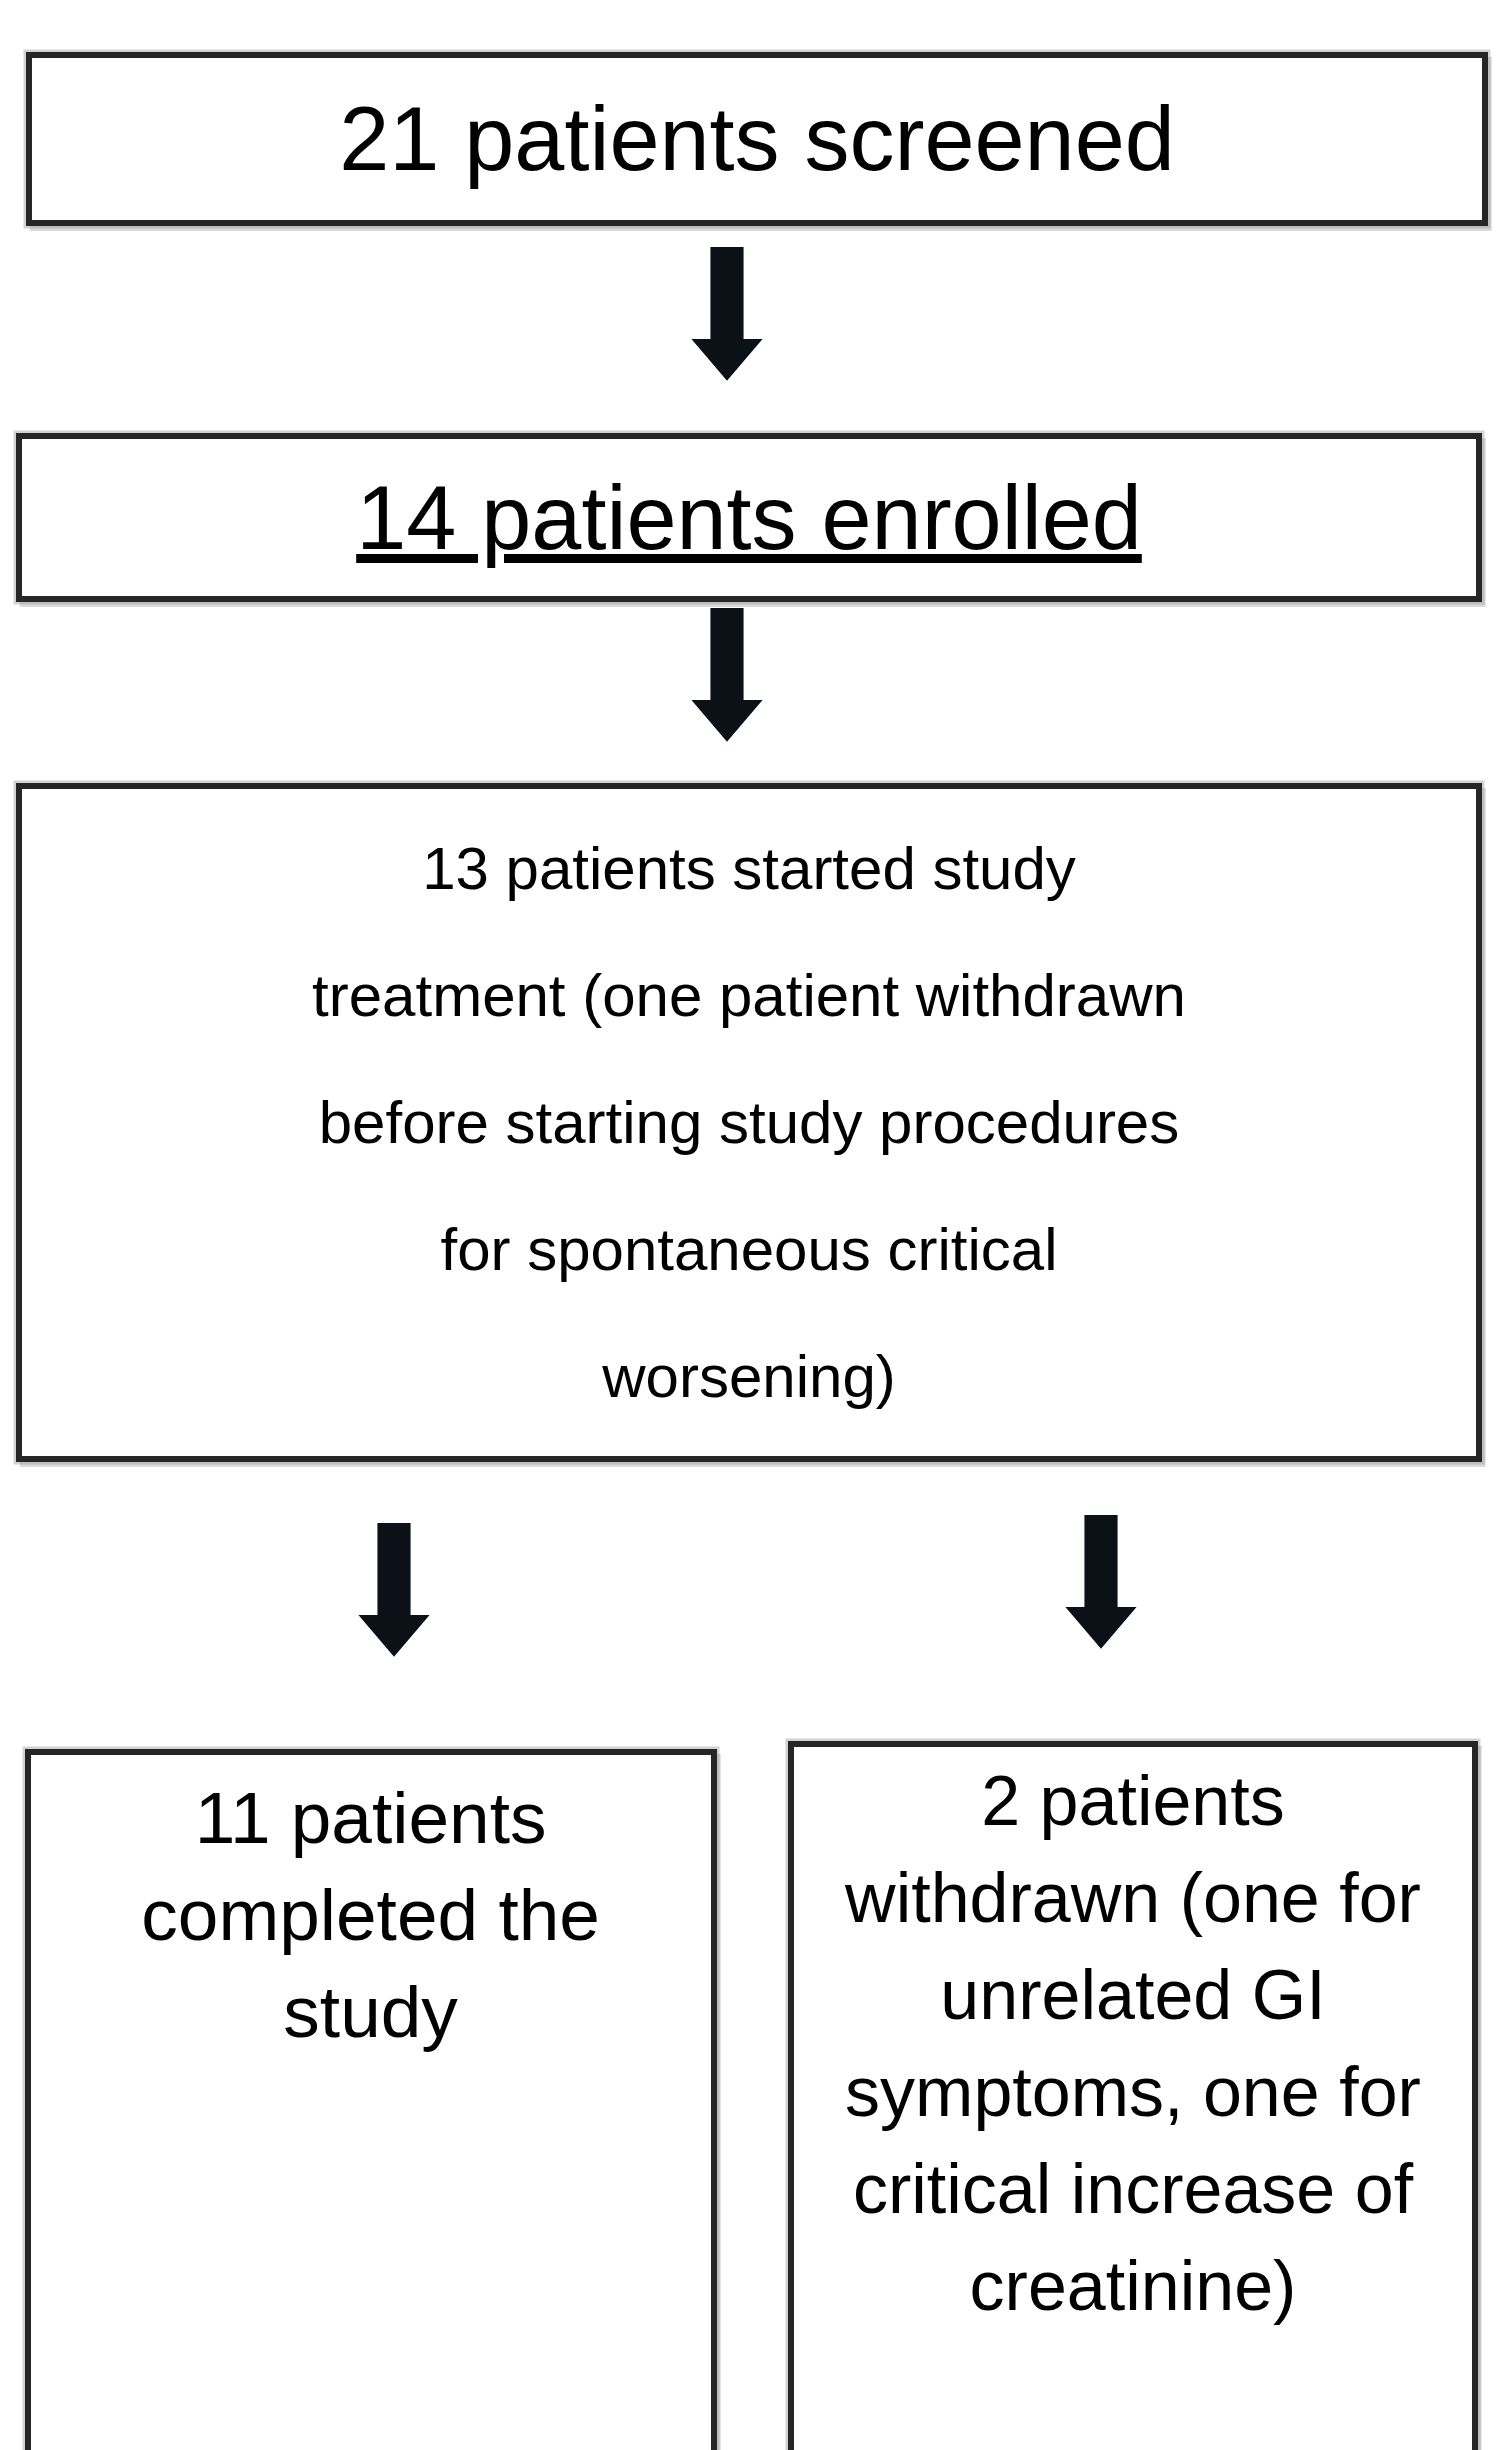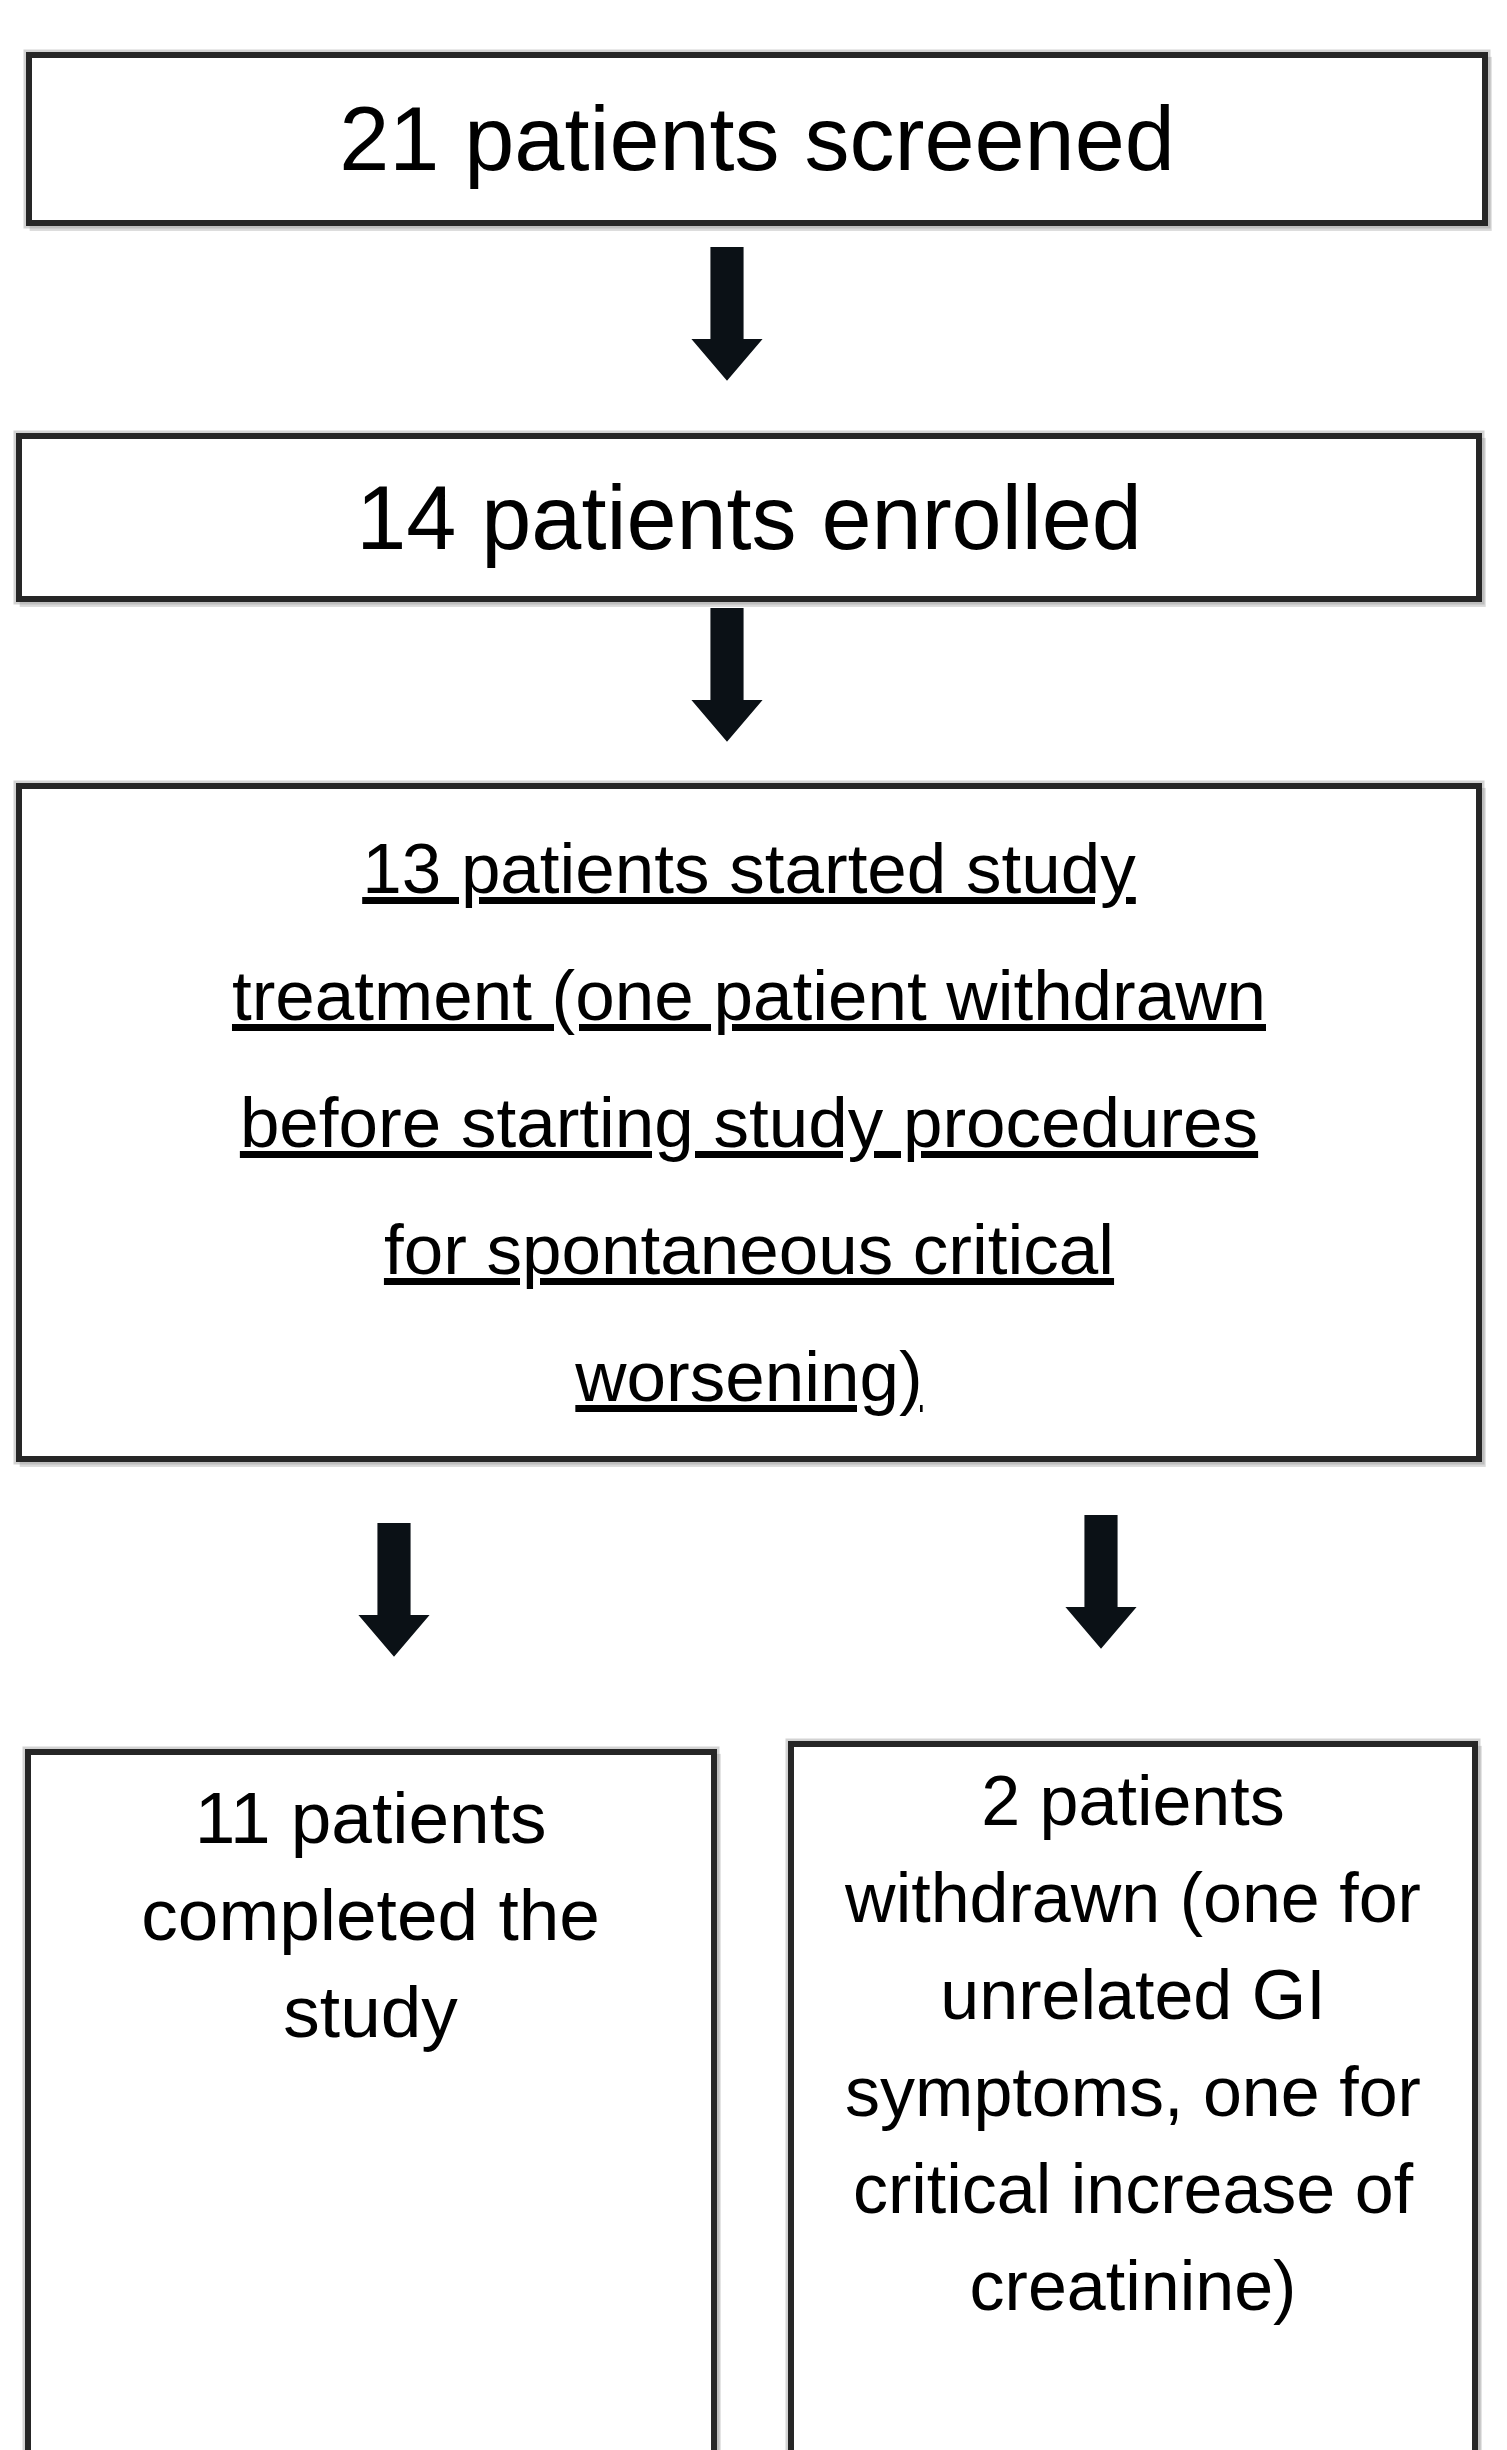--- a/index.html
+++ b/index.html
@@ -28,25 +28,25 @@
     text-align: center;
     color: #000000;
     white-space: pre-line;
   }
   .node-screened {
     left: 26px; top: 20px; width: 1462px; height: 174px;
     font-size: 90px; line-height: 1.2;
   }
   .node-enrolled {
     left: 16px; top: 401px; width: 1466px; height: 169px;
-    font-size: 90px; line-height: 1.2;
+    font-size: 90px; line-height: 1.2; text-decoration: underline;
   }
   .node-started {
     left: 16px; top: 751px; width: 1466px; height: 679px;
-    font-size: 71px; line-height: 127px; text-decoration: underline;
+    font-size: 60px; line-height: 127px;
   }
   .node-completed {
     left: 24.6px; top: 1717px; width: 692px; height: 721px;
     font-size: 73px; line-height: 97px;
     align-items: flex-start; padding-top: 14px;
   }
   .node-withdrawn {
     left: 788px; top: 1709px; width: 690px; height: 719px;
     font-size: 70px; line-height: 97px;
     align-items: flex-start; padding-top: 6.2px;

